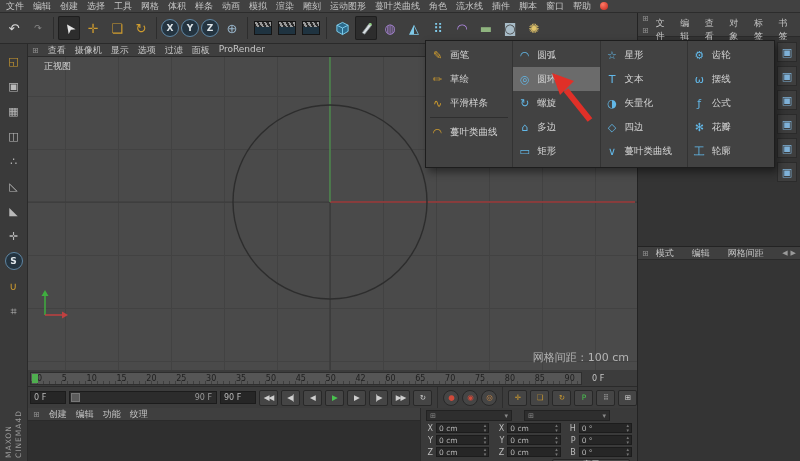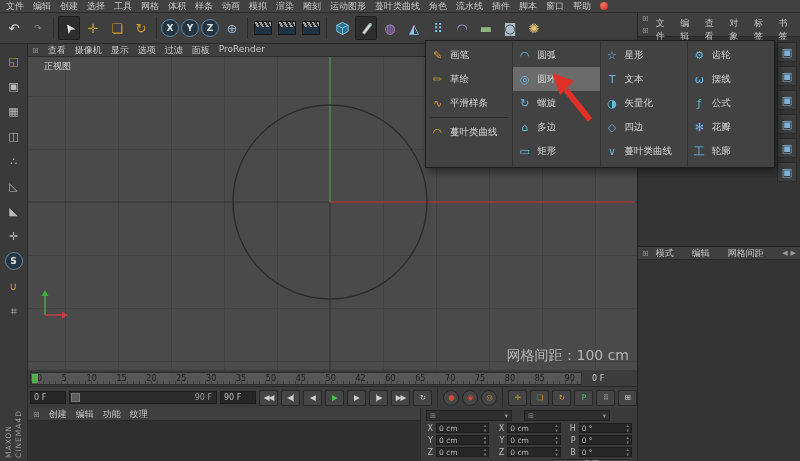--- a/index.html
+++ b/index.html
@@ -28,21 +28,21 @@
   .brand-wrap{left:4px;bottom:3px;display:flex;gap:1px;position:absolute;}
   .brand-line{writing-mode:vertical-rl;transform:rotate(180deg);font-size:7.5px;color:#9b9b9b;letter-spacing:1px;}
 
   
   .vp-menubar{left:28px;top:44px;width:609px;height:13px;background:#3f3f3f;border-bottom:1px solid #2a2a2a;display:flex;align-items:center;gap:9px;padding:0 4px;position:absolute;}
   .viewport{left:28px;top:57px;width:609px;height:313px;background-color:#4a4a4a;position:absolute;
     background-image:linear-gradient(to right,#424242 1px,transparent 1px),linear-gradient(to bottom,#424242 1px,transparent 1px);
     background-size:53px 53px,53px 53px;background-position:37px 0,0 39px;}
   .vp-overlay{position:absolute;inset:0;}
   .vp-label{position:absolute;left:16px;top:3px;color:#d2d2d2;}
-  .grid-spacing{position:absolute;right:8px;bottom:5px;color:#b4b4b4;font-size:14px;}
+  .grid-spacing{position:absolute;right:8px;bottom:5px;color:#b4b4b4;font-size:11px;}
 
   
   .right-panel{left:637px;top:13px;width:163px;height:448px;background:#383838;border-left:1px solid #232323;position:absolute;}
   .rp-strip{height:11px;background:#3f3f3f;display:flex;align-items:center;padding:0 4px;color:#8f8f8f;font-size:8px;}
   .rp-menu{height:13px;background:#3f3f3f;border-bottom:1px solid #2a2a2a;display:flex;gap:7px;align-items:center;padding:0 4px;}
   .om-body{height:210px;background:#343434;border-bottom:1px solid #232323;}
   .am-body{height:201px;background:#343434;}
   .grip{color:#8f8f8f;font-size:8px;}
   .nav-arrows{margin-left:auto;display:flex;gap:3px;color:#9a9a9a;font-size:7px;}
 

